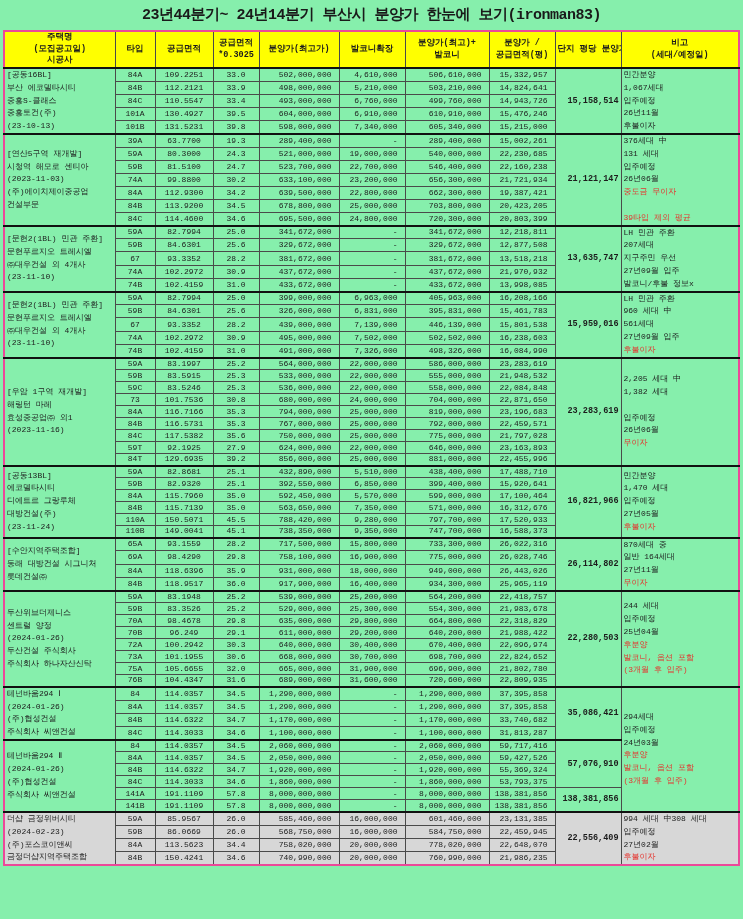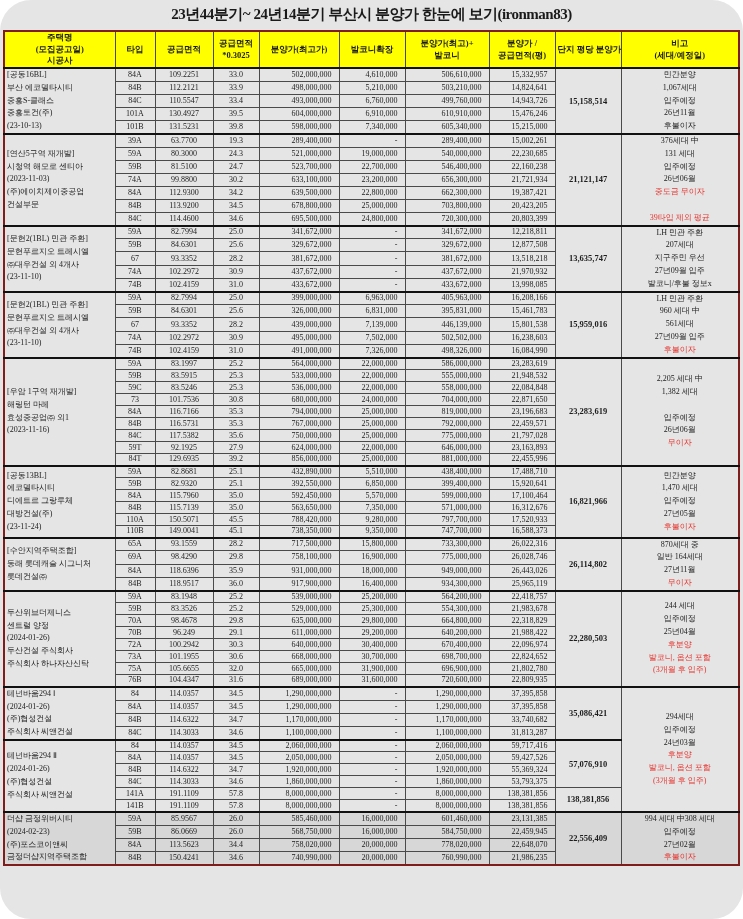--- a/index.html
+++ b/index.html
@@ -1,45 +1,44 @@
 <!DOCTYPE html>
 <html><head>
 <meta charset="utf-8">
 <style>
   * { box-sizing: border-box; }
   html,body { margin:0; padding:0; background:#fff; }
   .page {
-    width: 743px; height: 919px; background:#e5e5e5; overflow:hidden;
-    font-family: Liberation Serif, serif;
-    border-radius: 31px;
+    width: 743px; height: 919px; background:#86efac; overflow:hidden;
+    font-family: Liberation Mono, monospace;
   }
   .title {
     text-align:center; font-weight:bold; font-size:15px; color:#1a1a1a;
     padding-top:5px; letter-spacing:-0.5px;
   }
   table.grid {
     border-collapse:collapse; table-layout:fixed;
     margin:6px auto 0 auto; width:735px;
-    border:2px solid #7f1d1d;
+    border:2px solid #ec4899;
   }
   .grid th, .grid td {
     border:1px solid #4a4a4a; overflow:hidden; white-space:nowrap;
     font-size:8px; color:#1c1c1c; padding:0 2px; line-height:1.25;
   }
   .grid th {
     background:#ffff00; font-weight:bold; height:37px; text-align:center;
     font-size:8.5px; line-height:1.35;
   }
   .grid td { height:12px; }
   tr.block-start td { border-top:2px solid #111; }
   td.c-type, td.c-area, td.c-py { text-align:center; }
   td.c-price { text-align:right; padding-right:7px; }
   td.name-cell { text-align:left; line-height:1.6; }
-  td.pyeong-cell { text-align:center; font-weight:bold; font-size:8.5px; }
-  td.remark-cell { text-align:center; line-height:1.6; }
+  td.pyeong-cell { text-align:right; font-weight:bold; font-size:8.5px; }
+  td.remark-cell { line-height:1.6; }
   tr.grey td { background:#d7d7d7; }
   .red { color:#e5342e; }
   .rline { min-height:10px; }
 </style>
 </head>
 <body>
 
 <div class="page">
   <div class="title">23년44분기~ 24년14분기 부산시 분양가 한눈에 보기(ironman83)</div>
 
@@ -516,21 +515,21 @@
           <td class="c-area">149.0041</td>
           <td class="c-py">45.1</td>
           <td class="c-price">738,350,000</td>
           <td class="c-price">9,350,000</td>
           <td class="c-price">747,700,000</td>
           <td class="c-price">16,588,373</td>
         </tr>
         <tr class="block-start">
           <td class="name-cell" rowspan="4">
             <div>[수안지역주택조합]</div>
-            <div>동래 롯데캐슬 시그니처</div>
+            <div>동래 대방건설 시그니처</div>
             <div>롯데건설㈜</div>
           </td>
           <td class="c-type">65A</td>
           <td class="c-area">93.1559</td>
           <td class="c-py">28.2</td>
           <td class="c-price">717,500,000</td>
           <td class="c-price">15,800,000</td>
           <td class="c-price">733,300,000</td>
           <td class="c-price">26,022,316</td>
           <td class="pyeong-cell" rowspan="4">26,114,802</td>

